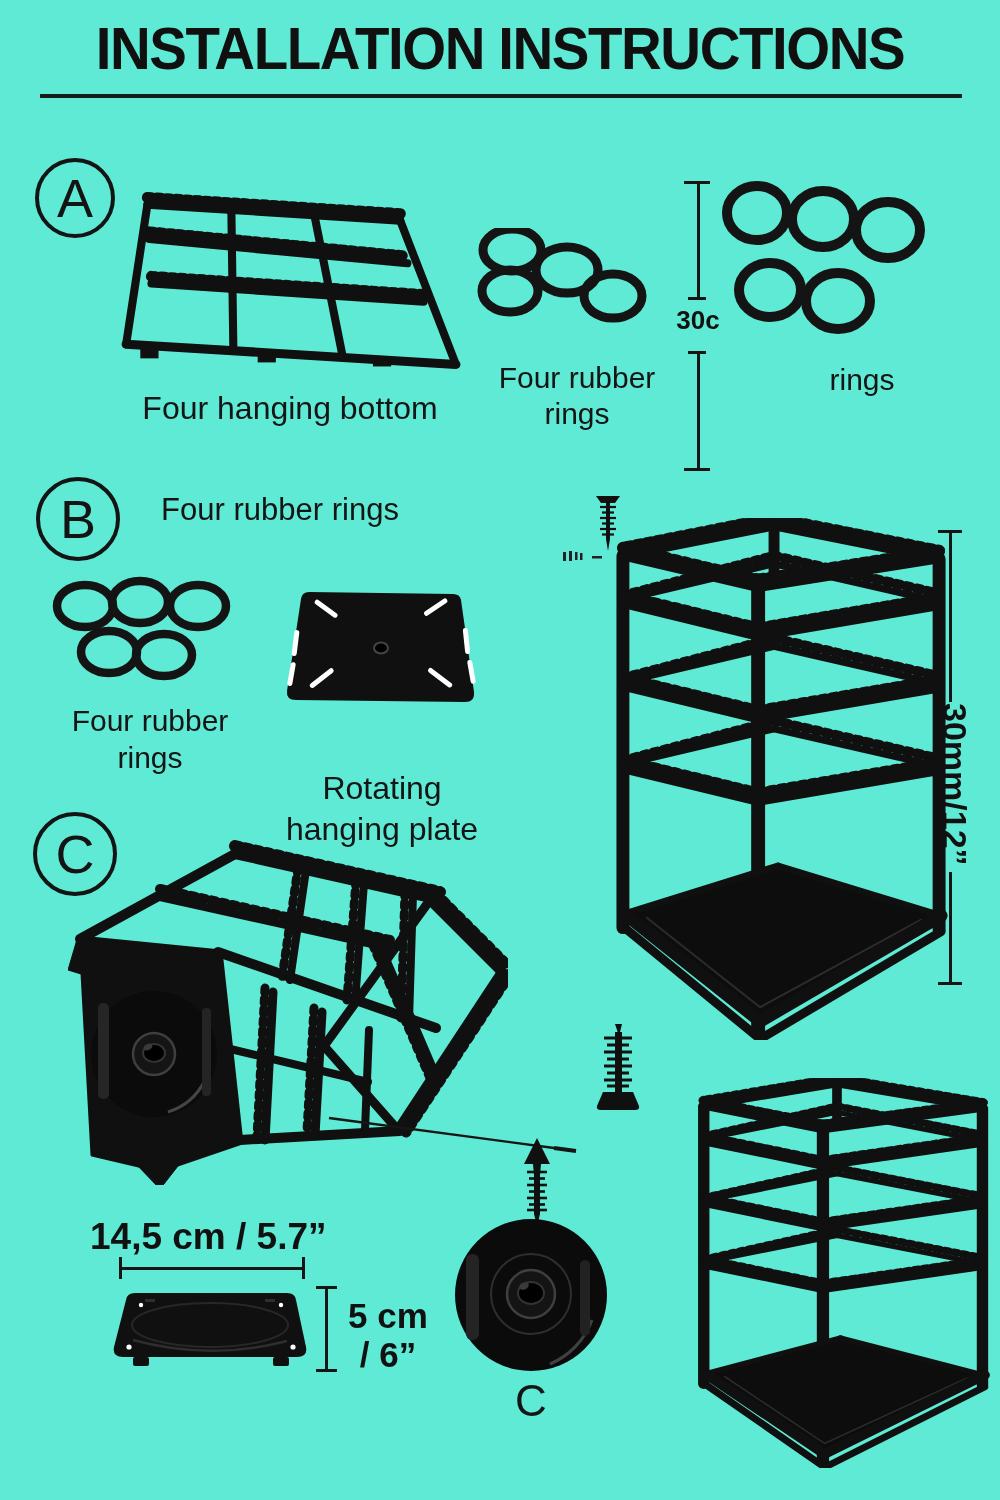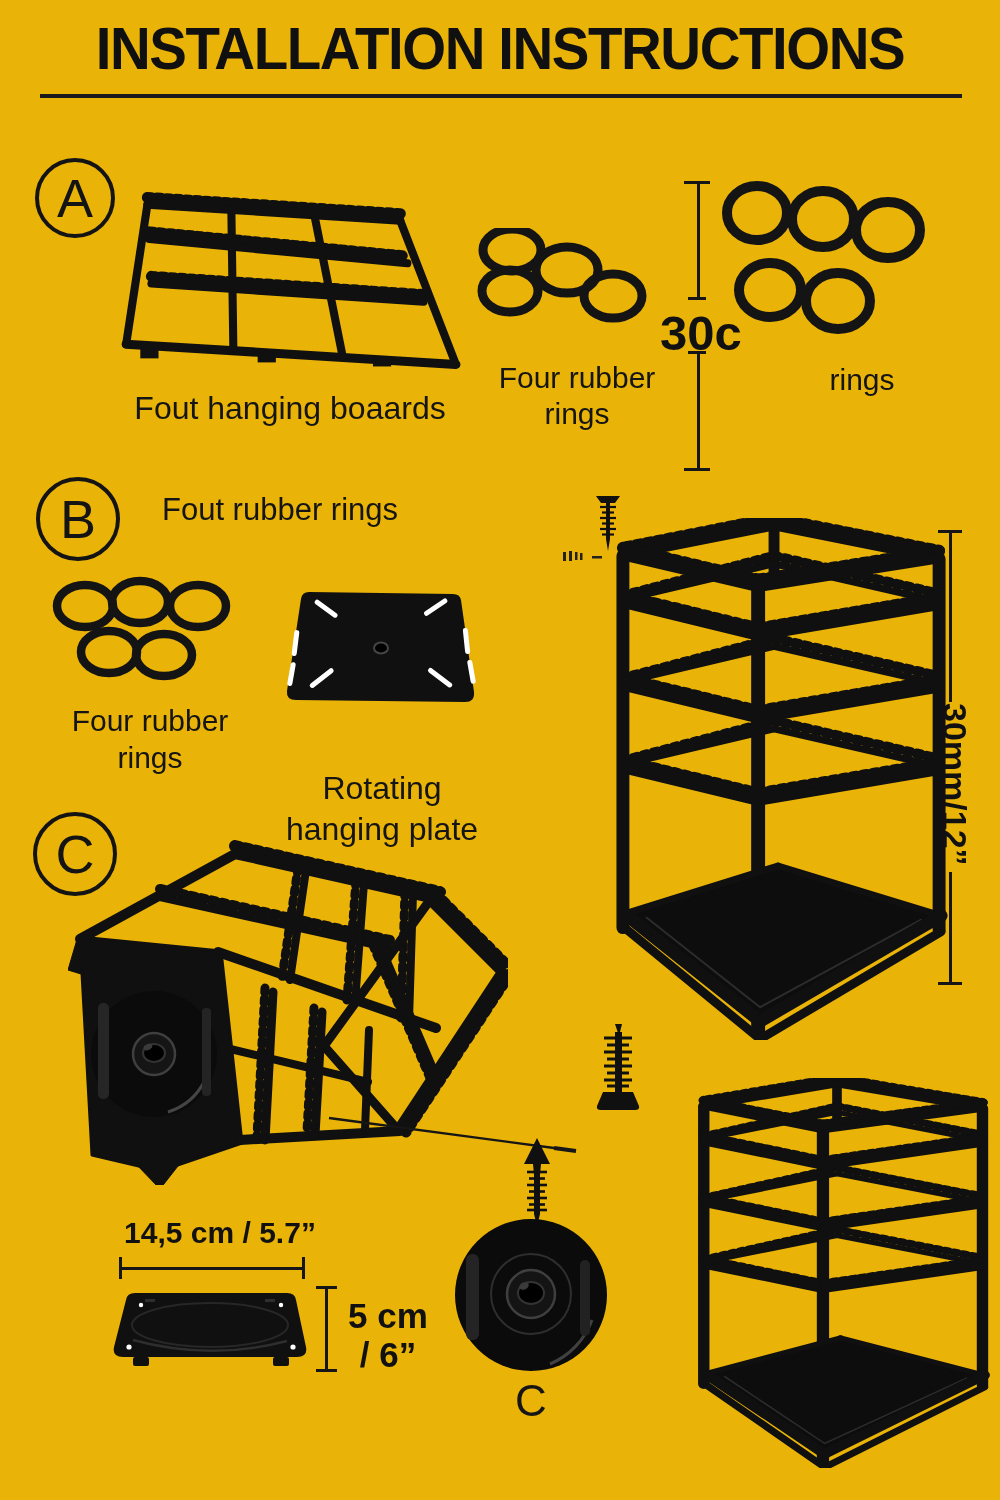--- a/index.html
+++ b/index.html
@@ -1,16 +1,16 @@
 <!DOCTYPE html>
 <html><head>
 <meta charset="utf-8">
 <style>
   html,body{margin:0;padding:0;background:#ffffff;}
-  .stage{position:relative;width:1000px;height:1500px;background:#eab308;overflow:hidden;
+  .stage{position:relative;width:1000px;height:1500px;background:#5eead4;overflow:hidden;
          font-family:"Liberation Sans",sans-serif;color:#161616;}
   .abs{position:absolute;}
   .title{width:1000px;text-align:center;font-size:60px;font-weight:bold;letter-spacing:-1.5px;
          transform:scaleX(.94);color:#101010;white-space:nowrap;}
   .rule{background:#1b1b1b;}
   .letter-circle{border:4px solid #141414;border-radius:50%;display:flex;align-items:center;
                  justify-content:center;font-size:54px;font-weight:400;color:#141414;box-sizing:border-box;}
   .lbl{text-align:center;font-weight:400;color:#151515;}
   .meas{font-weight:bold;color:#111;}
   .vline{background:#161616;}
@@ -99,60 +99,60 @@
       <line x1="14" y1="152" x2="340" y2="172" stroke-width="9"></line>
       <line x1="35" y1="14" x2="14" y2="152" stroke-width="8"></line>
       <line x1="118" y1="19" x2="120" y2="158" stroke-width="8"></line>
       <line x1="200" y1="24" x2="228" y2="164" stroke-width="8"></line>
       <line x1="285" y1="30" x2="340" y2="172" stroke-width="8"></line>
       <rect x="28" y="156" width="18" height="10" fill="#101010" stroke="none"></rect>
       <rect x="144" y="160" width="18" height="10" fill="#101010" stroke="none"></rect>
       <rect x="258" y="164" width="18" height="10" fill="#101010" stroke="none"></rect>
     </g>
   </svg>
-  <div class="abs lbl" style="left:110px;top:390px;width:360px;font-size:32px;">Fout hanging boaards</div>
+  <div class="abs lbl" style="left:110px;top:390px;width:360px;font-size:32px;">Four hanging bottom</div>
 
   <svg class="abs" style="left:476px;top:228px;" width="176" height="100" viewBox="0 0 176 100">
     <g fill="none" stroke="#141414" stroke-width="9">
       <ellipse cx="36" cy="22" rx="29" ry="21"></ellipse>
       <ellipse cx="91" cy="42" rx="31" ry="23"></ellipse>
       <ellipse cx="34" cy="63" rx="28" ry="21"></ellipse>
       <ellipse cx="137" cy="68" rx="29" ry="22"></ellipse>
     </g>
   </svg>
   <div class="abs lbl" style="left:468px;top:360px;width:218px;font-size:30px;line-height:36px;">
     <div>Four rubber</div>
     <div>rings</div>
   </div>
 
   <div class="abs hline" style="left:684px;top:181px;width:26px;height:3px;"></div>
   <div class="abs vline" style="left:697px;top:183px;width:3px;height:116px;"></div>
   <div class="abs hline" style="left:688px;top:297px;width:18px;height:3px;"></div>
-  <div class="abs meas" style="left:660px;top:305px;width:76px;font-size:49px;text-align:center;">30c</div>
+  <div class="abs meas" style="left:660px;top:305px;width:76px;font-size:26px;text-align:center;">30c</div>
   <div class="abs hline" style="left:688px;top:351px;width:18px;height:3px;"></div>
   <div class="abs vline" style="left:697px;top:352px;width:3px;height:118px;"></div>
   <div class="abs hline" style="left:684px;top:468px;width:26px;height:3px;"></div>
 
   <svg class="abs" style="left:722px;top:178px;" width="206" height="158" viewBox="0 0 206 158">
     <g fill="none" stroke="#141414" stroke-width="10">
       <ellipse cx="35" cy="35" rx="30" ry="27"></ellipse>
       <ellipse cx="101" cy="41" rx="31" ry="28"></ellipse>
       <ellipse cx="166" cy="52" rx="32" ry="28"></ellipse>
       <ellipse cx="48" cy="112" rx="31" ry="27"></ellipse>
       <ellipse cx="116" cy="123" rx="32" ry="28"></ellipse>
     </g>
   </svg>
   <div class="abs lbl" style="left:742px;top:362px;width:240px;font-size:30px;line-height:36px;">
     <div>rings</div>
   </div>
 
   <div class="abs letter-circle" style="left:36px;top:477px;width:84px;height:84px;">
     <span>B</span>
   </div>
-  <div class="abs lbl" style="left:130px;top:492px;width:300px;font-size:31px;">Fout rubber rings</div>
+  <div class="abs lbl" style="left:130px;top:492px;width:300px;font-size:31px;">Four rubber rings</div>
 
   <svg class="abs" style="left:52px;top:576px;" width="192" height="108" viewBox="0 0 192 108">
     <g fill="none" stroke="#141414" stroke-width="8.5">
       <ellipse cx="33" cy="30" rx="28" ry="21"></ellipse>
       <ellipse cx="88" cy="26" rx="28" ry="21"></ellipse>
       <ellipse cx="146" cy="30" rx="28" ry="21"></ellipse>
       <ellipse cx="57" cy="76" rx="28" ry="21"></ellipse>
       <ellipse cx="112" cy="79" rx="28" ry="21"></ellipse>
     </g>
   </svg>
@@ -315,21 +315,21 @@
     <path d="M140,104 A76,76 0 0 1 98,148" stroke="#414141" stroke-width="3" fill="none"></path>
     <rect x="14" y="38" width="13" height="86" rx="6" fill="#242424"></rect>
     <rect x="128" y="44" width="10" height="76" rx="5" fill="#222222"></rect>
     <circle cx="79" cy="78" r="40" fill="none" stroke="#2e2e2e" stroke-width="2"></circle>
     <circle cx="79" cy="78" r="24" fill="#141414" stroke="#3f3f3f" stroke-width="2.5"></circle>
     <ellipse cx="79" cy="77" rx="13" ry="11" fill="#000000" stroke="#333333" stroke-width="2"></ellipse>
     <ellipse cx="72" cy="70" rx="5" ry="3.5" fill="#3a3a3a" transform="rotate(-25 72 70)"></ellipse>
   </svg>
   <div class="abs lbl" style="left:500px;top:1376px;width:62px;font-size:44px;">C</div>
 
-  <div class="abs meas" style="left:90px;top:1216px;width:260px;font-size:30px;text-align:center;">14,5 cm / 5.7”</div>
+  <div class="abs meas" style="left:90px;top:1216px;width:260px;font-size:37px;">14,5 cm / 5.7”</div>
   <div class="abs vline" style="left:119px;top:1257px;width:3px;height:22px;"></div>
   <div class="abs hline" style="left:120px;top:1267px;width:184px;height:3px;"></div>
   <div class="abs vline" style="left:302px;top:1257px;width:3px;height:22px;"></div>
 
   <svg class="abs" style="left:105px;top:1285px;" width="210" height="92" viewBox="0 0 210 92">
     <rect x="28" y="72" width="16" height="9" rx="2" fill="#101010"></rect>
     <rect x="168" y="72" width="16" height="9" rx="2" fill="#101010"></rect>
     <path d="M30,8 L182,8 Q190,8 191,15 L201,62 Q203,72 192,72 L18,72 Q7,72 9,62 L21,15 Q22,8 30,8 Z" fill="#101010"></path>
     <ellipse cx="105" cy="40" rx="78" ry="22" fill="none" stroke="#272727" stroke-width="2"></ellipse>
     <path d="M28,55 Q105,76 182,56" stroke="#2e2e2e" stroke-width="2.5" fill="none"></path>

